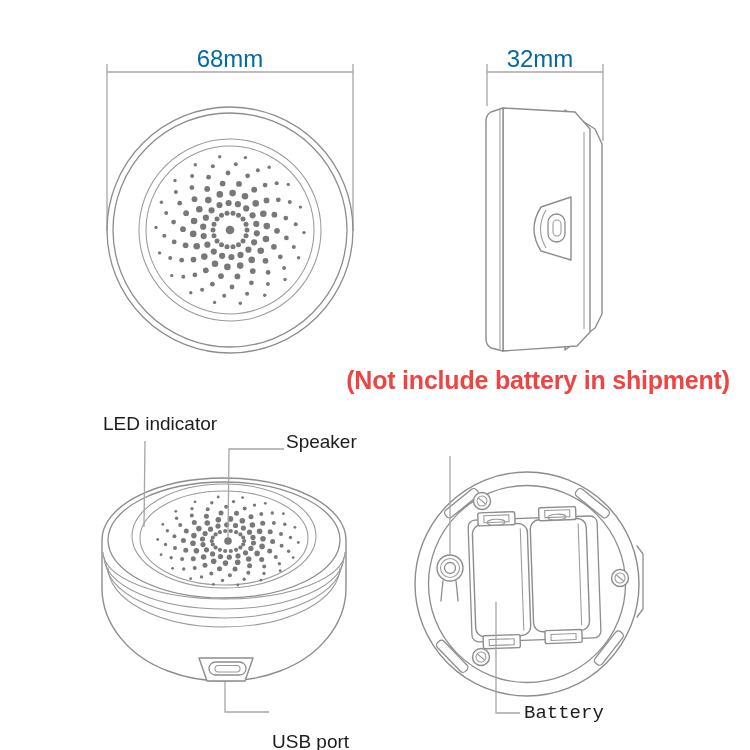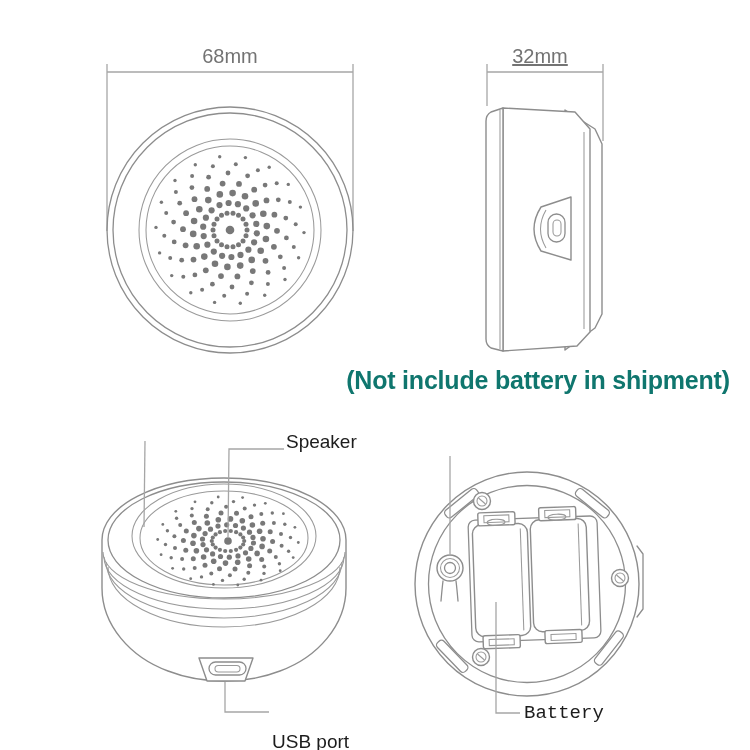--- a/index.html
+++ b/index.html
@@ -1,21 +1,21 @@
 <!DOCTYPE html>
 <html><head>
 <meta charset="utf-8">
 <style>
   html,body{margin:0;padding:0;background:#fff;}
   #stage{position:relative;width:750px;height:750px;background:#ffffff;overflow:hidden;
          font-family:"Liberation Sans", sans-serif;}
   #art{position:absolute;left:0;top:0;}
   .lbl{position:absolute;color:#1c1c1c;font-size:19px;line-height:1.1;white-space:nowrap;}
-  .dim{position:absolute;color:#737373;font-size:20px;transform:translateX(-50%);white-space:nowrap;}
-  .note{position:absolute;color:#0f766e;font-size:25px;font-weight:600;letter-spacing:-0.2px;
+  .dim{position:absolute;color:#0369a1;font-size:24px;transform:translateX(-50%);white-space:nowrap;}
+  .note{position:absolute;color:#ef4444;font-size:25px;font-weight:600;letter-spacing:-0.2px;
         transform:translateX(-50%);white-space:nowrap;}
   
   .art{stroke:#8d8d8d;fill:none;stroke-width:1.3;stroke-linejoin:round;stroke-linecap:round;}
   .artf{stroke:#8d8d8d;fill:#ffffff;stroke-width:1.4;stroke-linejoin:round;stroke-linecap:round;}
   .thin{stroke:#9a9a9a;fill:none;stroke-width:1.05;}
   .lead{stroke:#a6a6a6;fill:none;stroke-width:1.3;}
   .dots{fill:#787878;stroke:none;}
 </style>
 </head>
 <body>
@@ -394,21 +394,22 @@
     <g class="lead">
       <path d="M 145,441 L 144,527"></path>
       <path d="M 284,449 L 229,449 L 228,538"></path>
       <path d="M 225,682 L 225,712 L 269,712"></path>
       <path d="M 450,456 L 450,554"></path>
       <path d="M 496,602 L 496,713 L 520,713"></path>
     </g>
   </svg>
 
   <div class="dim" style="left:230px; top:45px;">68mm</div>
-  <div class="dim" style="left:540px; top:45px;text-decoration:underline;">32mm</div>
+  <div class="dim" style="left:540px; top:45px;">32mm</div>
 
   <div class="note" style="left:538px; top:366px;">(Not include battery in shipment)</div>
 
+  <div class="lbl" style="left:103px; top:414px;">LED indicator</div>
   <div class="lbl" style="left:286px; top:432px;">Speaker</div>
   <div class="lbl" style="left:272px; top:704px;margin-top:28px;">USB port</div>
   <div class="lbl" style="left:524px; top:703px;font-family:Liberation Mono, monospace;">Battery</div>
 
 </div>
 
 </body></html>

